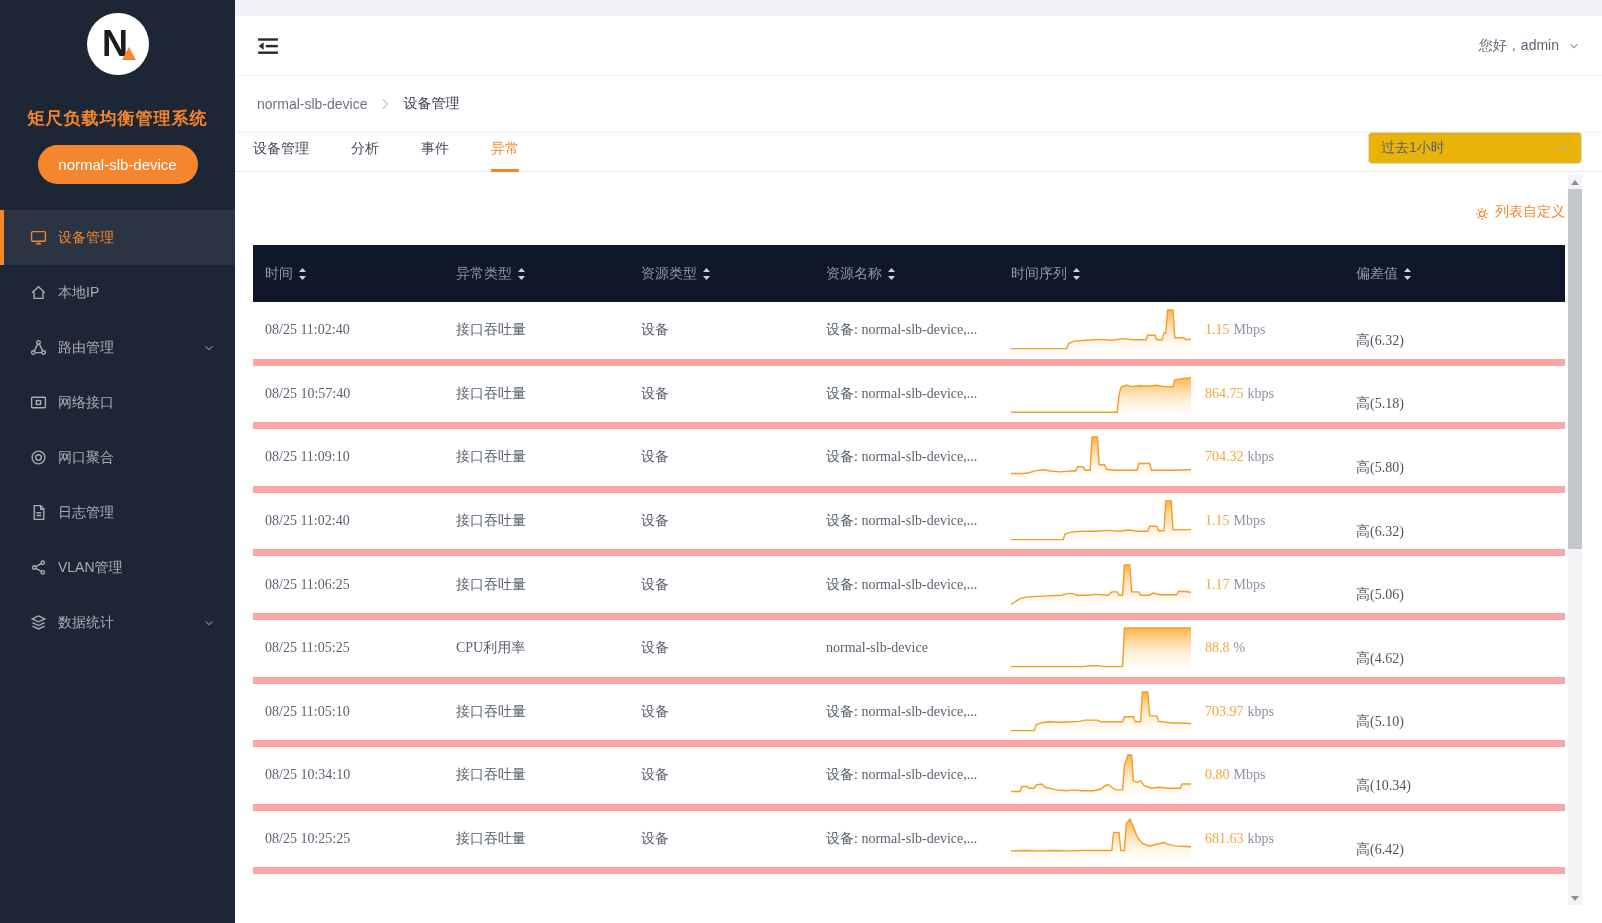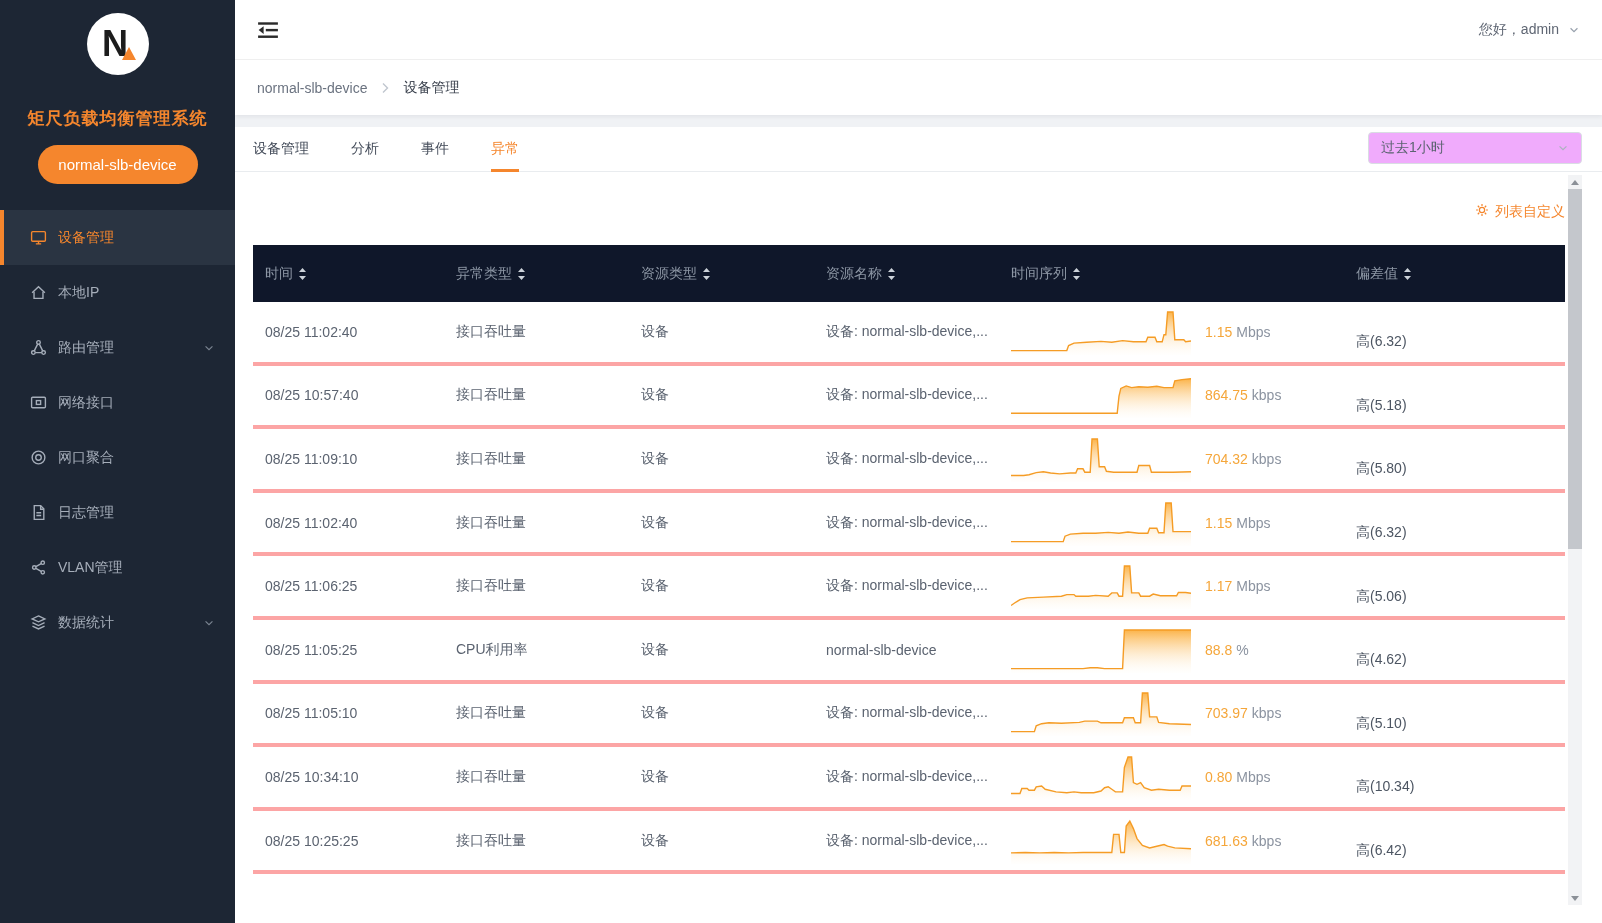--- a/index.html
+++ b/index.html
@@ -16,46 +16,46 @@
   .device-pill { margin:15px auto 0; width:160px; height:39px; background:#f5862d; border-radius:20px; color:#fff; font-size:15px; display:flex; align-items:center; justify-content:center; cursor:pointer; }
   .menu { margin-top:26px; }
   .side-item { position:relative; height:55px; display:flex; align-items:center; padding-left:29px; color:#a6aeba; cursor:pointer; font-size:14px; }
   .side-item .s-icon { width:18px; height:18px; margin-right:11px; display:flex; align-items:center; justify-content:center; }
   .side-item.active { background:#2a3442; color:#f5862d; }
   .side-item.active::before { content:""; position:absolute; left:0; top:0; bottom:0; width:4px; background:#f5862d; }
   .side-item .chev { position:absolute; right:20px; display:flex; color:#7c8592; }
 
   
   .main { position:absolute; left:235px; top:0; right:0; height:100%; }
-  .topbar { height:60px; background:#fff; display:flex; align-items:center; padding:4px 22px; border-bottom:1px solid #f0f0f0; }
+  .topbar { height:60px; background:#fff; display:flex; align-items:center; padding:4px 22px; border-bottom:1px solid #f0f0f0;margin-top:16px; }
   .collapse-btn { width:22px; height:20px; cursor:pointer; display:flex; }
   .user { margin-left:auto; color:#5f6673; display:flex; align-items:center; gap:9px; cursor:pointer; font-size:14px; }
   .user .chev { display:flex; color:#98a1ad; }
 
   .crumb-bar { height:55px; background:#fff; display:flex; align-items:center; padding:0 22px; position:relative; z-index:2; box-shadow:0 2px 4px rgba(0,21,41,0.06); }
   .crumb-first { color:#6b7380; }
   .crumb-sep { color:#c0c6cf; margin:0 12px; display:flex; }
   .crumb-current { color:#3a414d; }
 
   .card { position:absolute; left:0; right:0; top:127px; bottom:0; background:#fff; }
   .tabs { display:flex; gap:42px; padding-left:18px; height:45px; align-items:center; border-bottom:1px solid #e9ecef; }
   .tab { color:#434b59; position:relative; height:45px; display:flex; align-items:center; cursor:pointer; }
   .tab.active { color:#f5862d; }
   .tab.active::after { content:""; position:absolute; left:0; right:0; bottom:0; height:3px; background:#f5862d; }
 
-  .range-select { position:absolute; top:5px; right:20px; width:214px; height:32px; border:1px solid #d9dde3; border-radius:4px; background:#f0abfc; display:flex; align-items:center; padding:0 12px; color:#5b6370; cursor:pointer; }
+  .range-select { position:absolute; top:5px; right:20px; width:214px; height:32px; border:1px solid #d9dde3; border-radius:4px; background:#eab308; display:flex; align-items:center; padding:0 12px; color:#5b6370; cursor:pointer; }
   .range-select .chev { margin-left:auto; display:flex; color:#aab2bd; }
 
-  .customize { position:absolute; top:76px; right:37px; color:#f5862d; display:flex; align-items:flex-start; gap:6px; cursor:pointer; }
+  .customize { position:absolute; top:76px; right:37px; color:#f5862d; display:flex; align-items:flex-end; gap:6px; cursor:pointer; }
 
   .table { position:absolute; left:18px; right:37px; top:118px; }
   .thead, .trow { display:grid; grid-template-columns:191px 185px 185px 185px 345px 1fr; align-items:center; }
   .thead { background:#0f172a; height:57px; color:#8d97a5; }
   .th { padding-left:12px; display:flex; align-items:center; gap:5px; }
-  .trow { height:63.6px; border-bottom:4px solid #fca5a5; }
+  .trow { height:63.6px; border-bottom:7px solid #fca5a5;font-family:Liberation Serif, serif; }
   .td { padding-left:12px; color:#5b6370; }
   .td.series { display:flex; align-items:center;text-align:center; }
   .spark { display:block; }
   .val { margin-left:14px; white-space:nowrap; }
   .val .num { color:#f5a63a; }
   .val .unit { color:#8b93a0; margin-left:4px; }
   .td.dev { color:#4c5562;margin-top:21px; }
 
   
   .scrollbar { position:absolute; top:175px; right:20px; width:14px; height:730px; background:#f2f3f5; z-index:4; }

